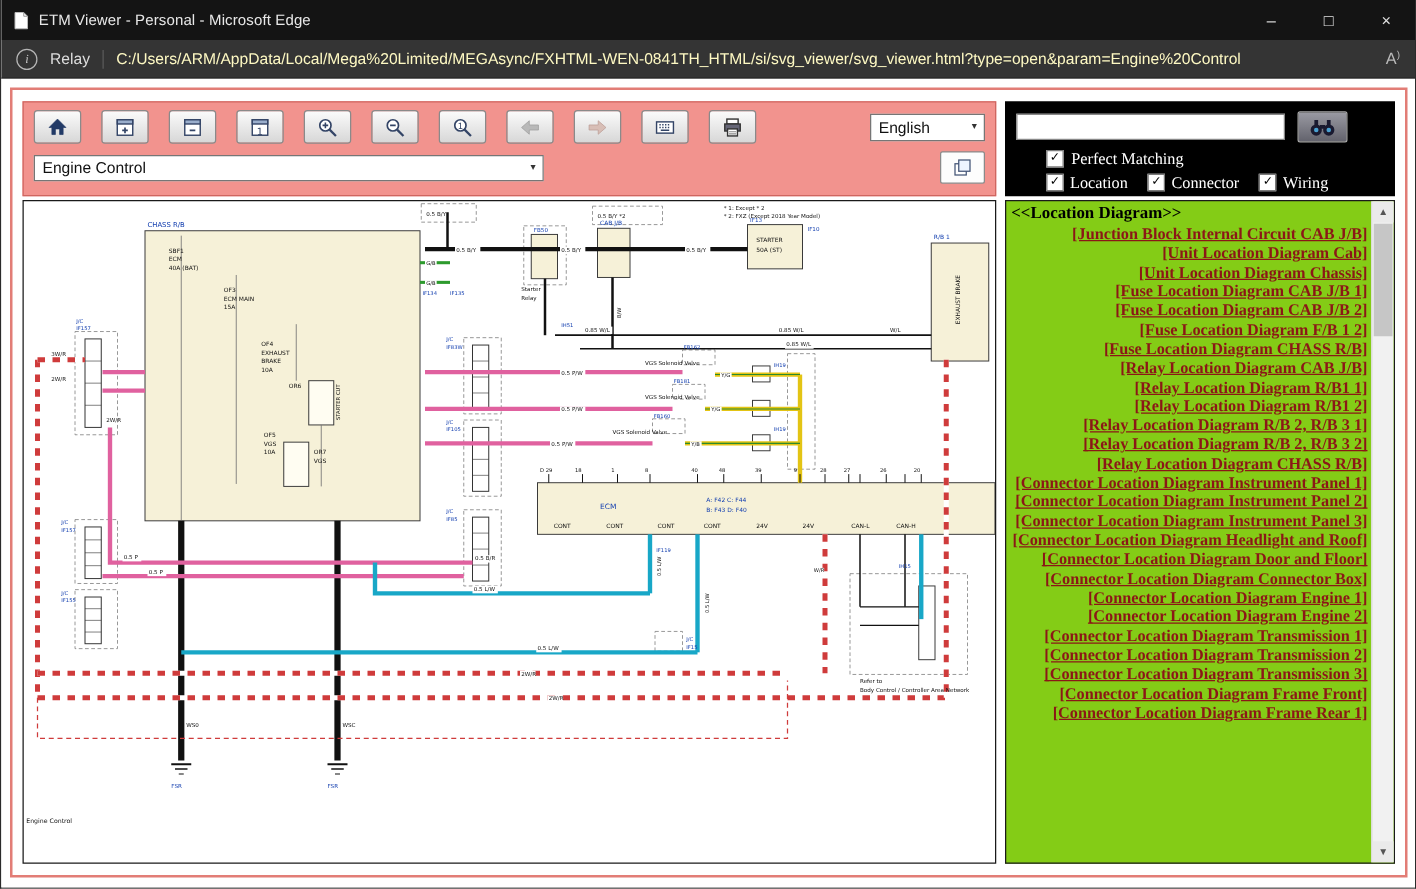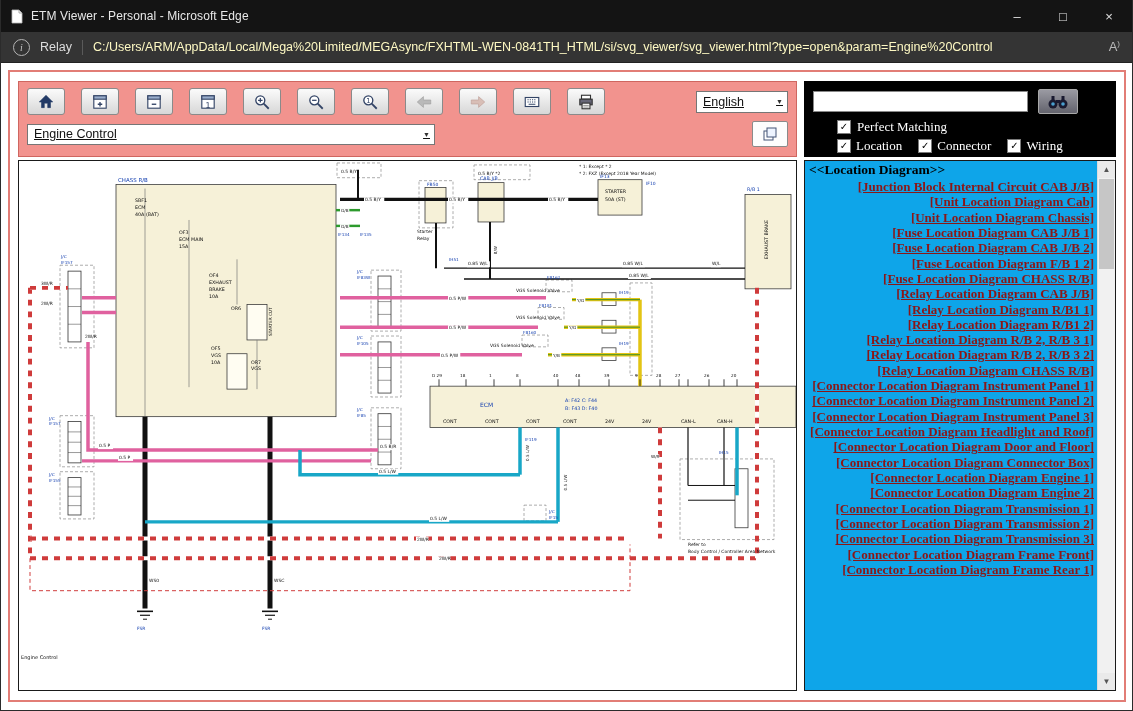--- a/index.html
+++ b/index.html
@@ -18,40 +18,40 @@
   .read-aloud sup{font-size:8px;}
   
   .main{flex:1;background:#fff;padding:7px 6px 8px 7px;box-sizing:border-box;overflow:hidden;}
   .frame{height:100%;box-sizing:border-box;border:2px solid #e27d76;padding:9px 8px;display:flex;gap:7px;background:#fff;}
   .left-col{width:779px;flex:0 0 auto;display:flex;flex-direction:column;gap:3px;}
   .right-col{flex:1;display:flex;flex-direction:column;gap:3px;min-width:0;}
   
   .toolbar{height:76px;box-sizing:border-box;background:#f2938e;border:1px solid #cf6660;padding:6px 8px 5px 8px;}
   .tb-row1{display:flex;align-items:center;gap:16px;}
   .tb-btn{width:38px;height:27px;background:linear-gradient(#fbfbfb,#d7d7d7);border:1px solid #8a8a8a;border-radius:3px;display:flex;align-items:center;justify-content:center;padding:0;cursor:default;}
-  .select-box{background:#fff;border:1px solid #767676;display:flex;align-items:center;justify-content:space-between;font-size:12.5px;color:#111;padding:0 4px 0 6px;box-sizing:border-box;text-decoration:underline;}
+  .select-box{background:#fff;border:1px solid #767676;display:flex;align-items:center;justify-content:space-between;font-size:12.5px;color:#111;padding:0 4px 0 6px;box-sizing:border-box;}
   .lang{margin-left:auto;width:92px;height:22px;}
   .caret{font-size:7px;color:#333;}
   .tb-row2{margin-top:6px;display:flex;align-items:center;}
   .diag{width:408px;height:21px;}
   .popout-btn{margin-left:auto;width:36px;height:26px;background:#fdfdfd;border:1px solid #8a8a8a;border-radius:2px;display:flex;align-items:center;justify-content:center;padding:0;}
   
   .diagram-area{flex:1;border:1px solid #1a1a1a;position:relative;background:#fff;overflow:hidden;}
   .diagram-area svg{position:absolute;inset:0;width:100%;height:100%;}
   
   .search-panel{height:76px;box-sizing:border-box;background:#000;padding:8px 9px 5px 9px;color:#fff;}
   .search-row{display:flex;gap:10px;align-items:center;}
   .search-input{width:215px;height:21px;background:#fff;border:1px solid #888;box-sizing:border-box;font-size:12px;padding:0 4px;}
   .binocular-btn{width:40px;height:25px;background:linear-gradient(#9a9aa2,#63636d);border:1px solid #a8a8a8;border-radius:2px;display:flex;align-items:center;justify-content:center;padding:0;}
   .cb-row1{margin-top:5px;display:flex;align-items:center;gap:6px;padding-left:24px;font-family:"Liberation Serif",serif;font-size:13px;}
   .cb-row2{margin-top:3px;display:flex;gap:16px;padding-left:24px;font-family:"Liberation Serif",serif;font-size:13px;}
   .cb-item{display:flex;align-items:center;gap:5px;}
   .checkbox{width:12px;height:12px;background:#fff;border:1px solid #7a7a7a;color:#000;font-size:10px;line-height:12px;text-align:center;font-family:"DejaVu Sans",sans-serif;flex:0 0 auto;}
   
-  .list-panel{flex:1;border:1px solid #1a1a1a;position:relative;background:#0ea5e9;overflow:hidden;padding:1px 21px 2px 4px;box-sizing:border-box;}
+  .list-panel{flex:1;border:1px solid #1a1a1a;position:relative;background:#84cc16;overflow:hidden;padding:1px 21px 2px 4px;box-sizing:border-box;}
   .list-header{font-family:"Liberation Serif",serif;font-weight:bold;font-size:13.5px;color:#000;line-height:1.25;}
   .loc-link{display:block;font-family:"Liberation Serif",serif;font-weight:bold;font-size:13px;color:#8b1717;text-decoration:underline;line-height:1.18;text-align:right;}
   .scrollbar{position:absolute;right:0;top:0;bottom:0;width:17px;background:#f1f1f1;border-left:1px solid #dcdcdc;}
   .sb-btn{height:17px;display:flex;align-items:center;justify-content:center;font-size:8px;color:#555;background:#eaeaea;}
   .sb-down{position:absolute;bottom:0;left:0;right:0;}
   .sb-thumb{position:absolute;top:18px;left:1px;width:15px;height:90px;background:#c6c6c6;}
 </style>
 </head>
 <body>
 

